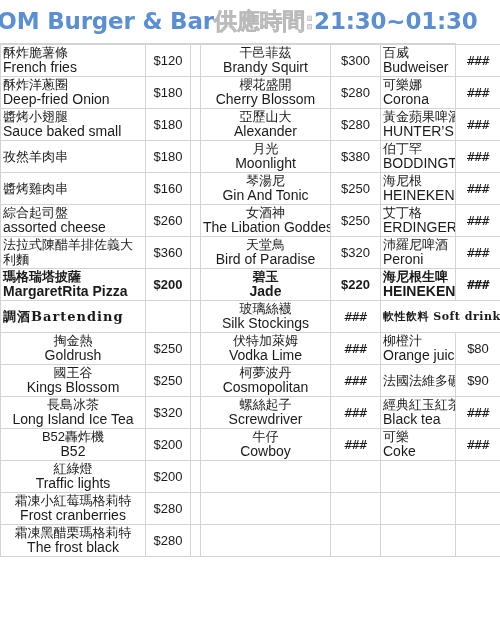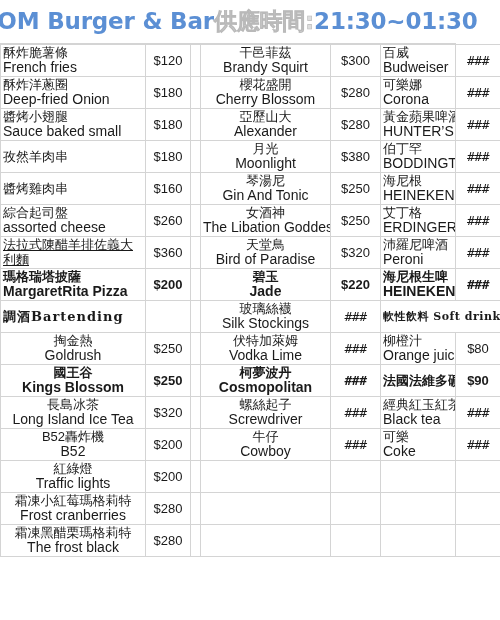--- a/index.html
+++ b/index.html
@@ -95,21 +95,21 @@
     white-space: nowrap;
   }
   .hash {
     text-align: center;
     font-family: "DejaVu Sans Mono", monospace;
     font-size: 13px;
     letter-spacing: -0.5px;
   }
   .empty { }
   
-  .wrapzh { white-space: normal; font-size:13px; line-height:1.15; display:block;text-decoration:underline; }
+  .wrapzh { white-space: normal; font-size:13px; line-height:1.15; display:block; }
 </style>
 </head>
 <body>
 
 <div id="sheet">
 
   <div class="title-row">
     <div class="title-text"><span>DOM Burger &amp; Bar</span><span class="cjk">供應時間:</span><span>21:30~01:30</span></div>
   </div>
 
@@ -343,21 +343,21 @@
           </td>
           <td class="hash">###</td>
           <td class="item-cell align-left">
             <span class="item">
               <span class="zh">柳橙汁</span>
               <span class="en">Orange juice</span>
             </span>
           </td>
           <td class="price">$80</td>
         </tr>
-        <tr style="height: 32px; font-weight: bold;">
+        <tr style="height: 32px;">
           <td class="item-cell align-center">
             <span class="item">
               <span class="zh">國王谷</span>
               <span class="en">Kings Blossom</span>
             </span>
           </td>
           <td class="price">$250</td>
           <td class="spacer"></td>
           <td class="item-cell align-center">
             <span class="item">

